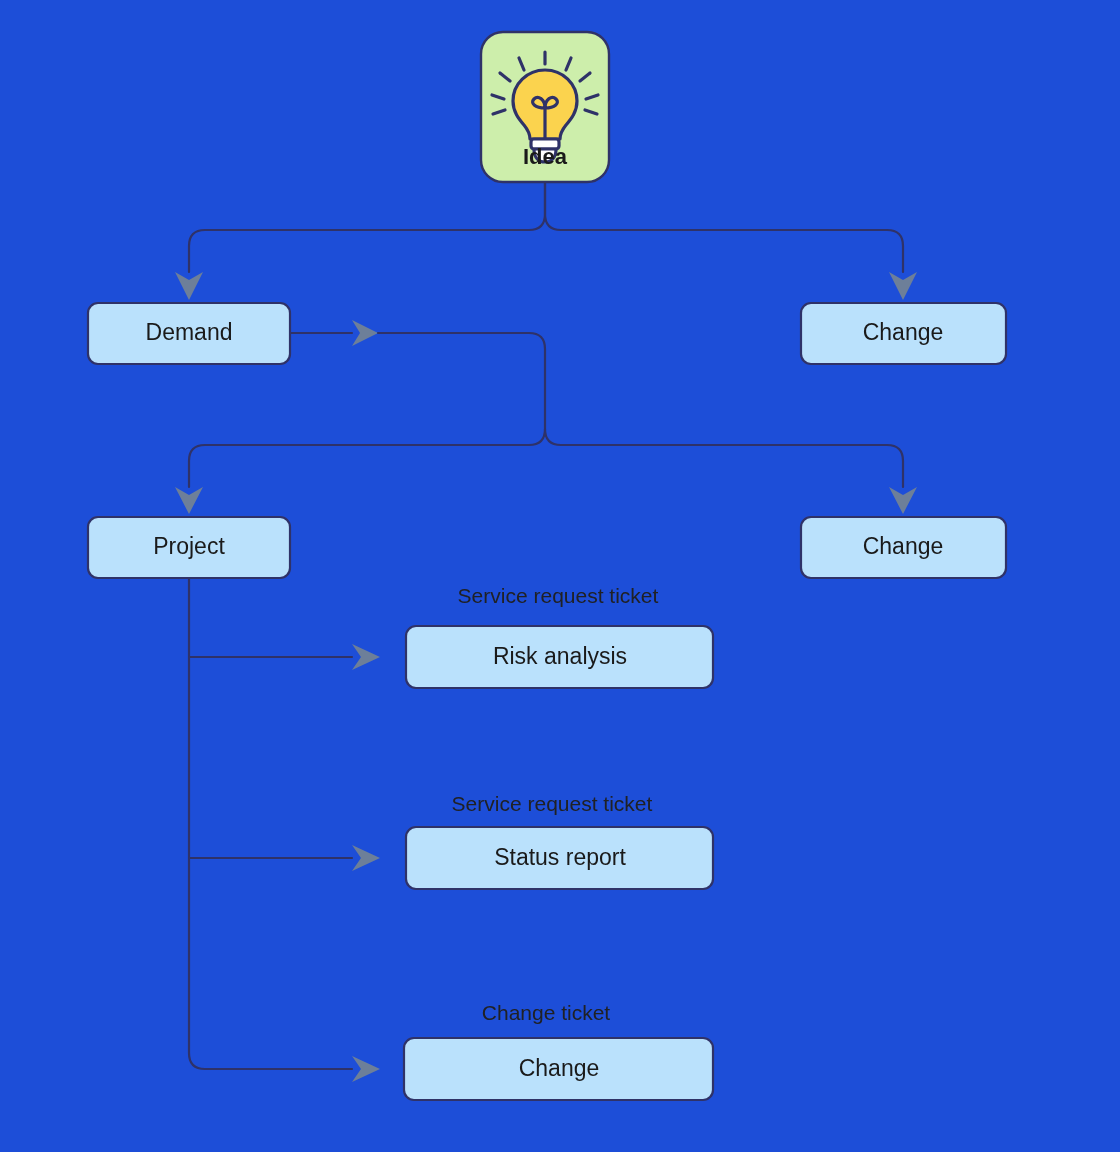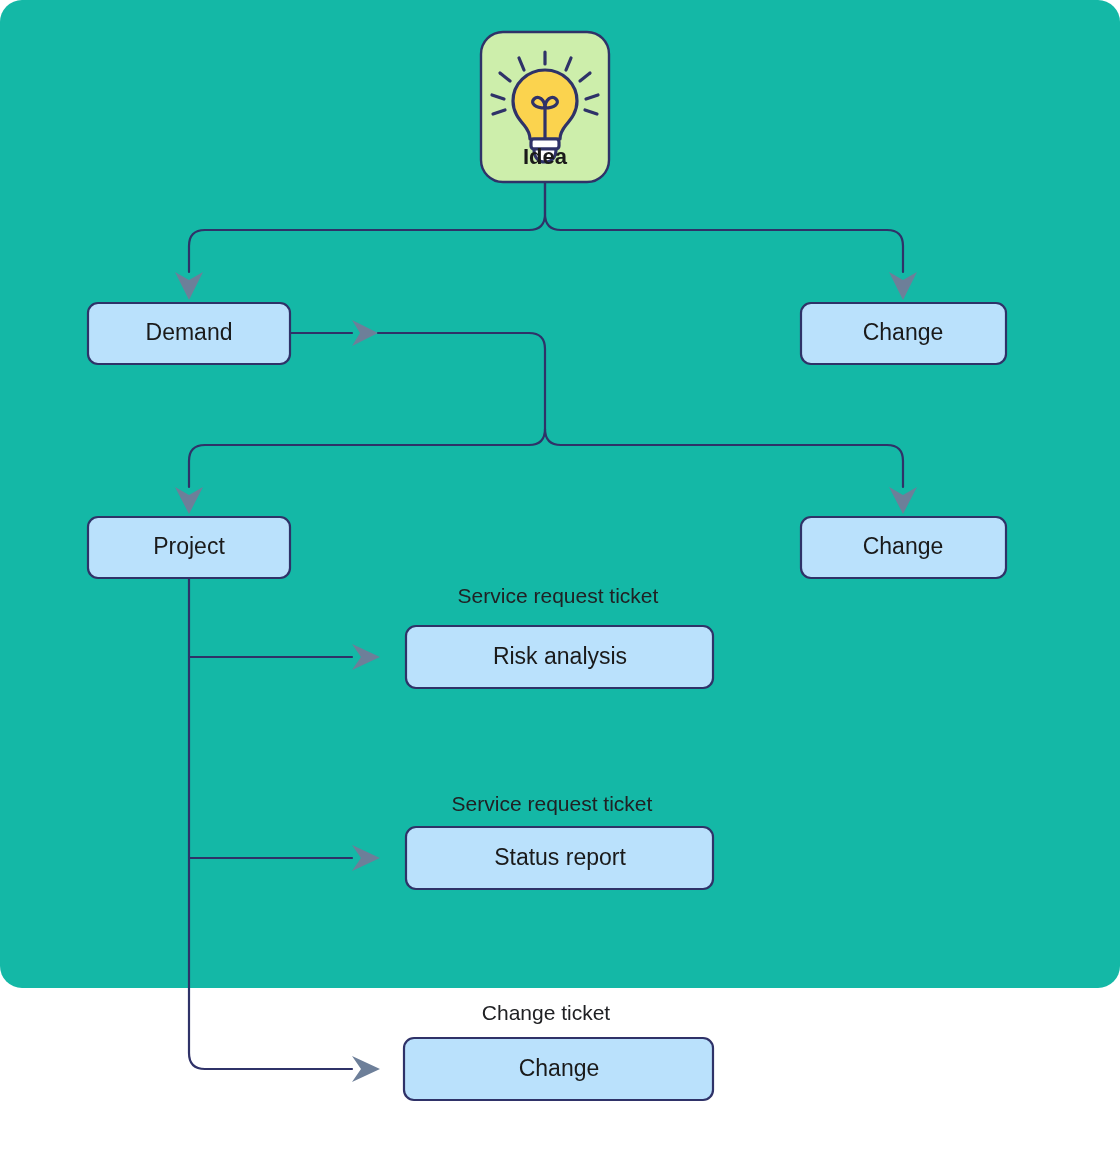--- a/index.html
+++ b/index.html
@@ -9,23 +9,22 @@
   }
   body {
     width: 1120px;
     height: 1160px;
     font-family: "Liberation Sans", sans-serif;
     overflow: hidden;
   }
   #diagram-root {
     position: relative;
     width: 1120px;
-    height: 988px;
-    background: #14b8a6;
-    border-radius: 22px;
+    height: 1152px;
+    background: #1d4ed8;
   }
   svg.flow {
     position: absolute;
     top: 0;
     left: 0;
     width: 1120px;
     height: 1160px;
     display: block;
   }
   .node-label {

